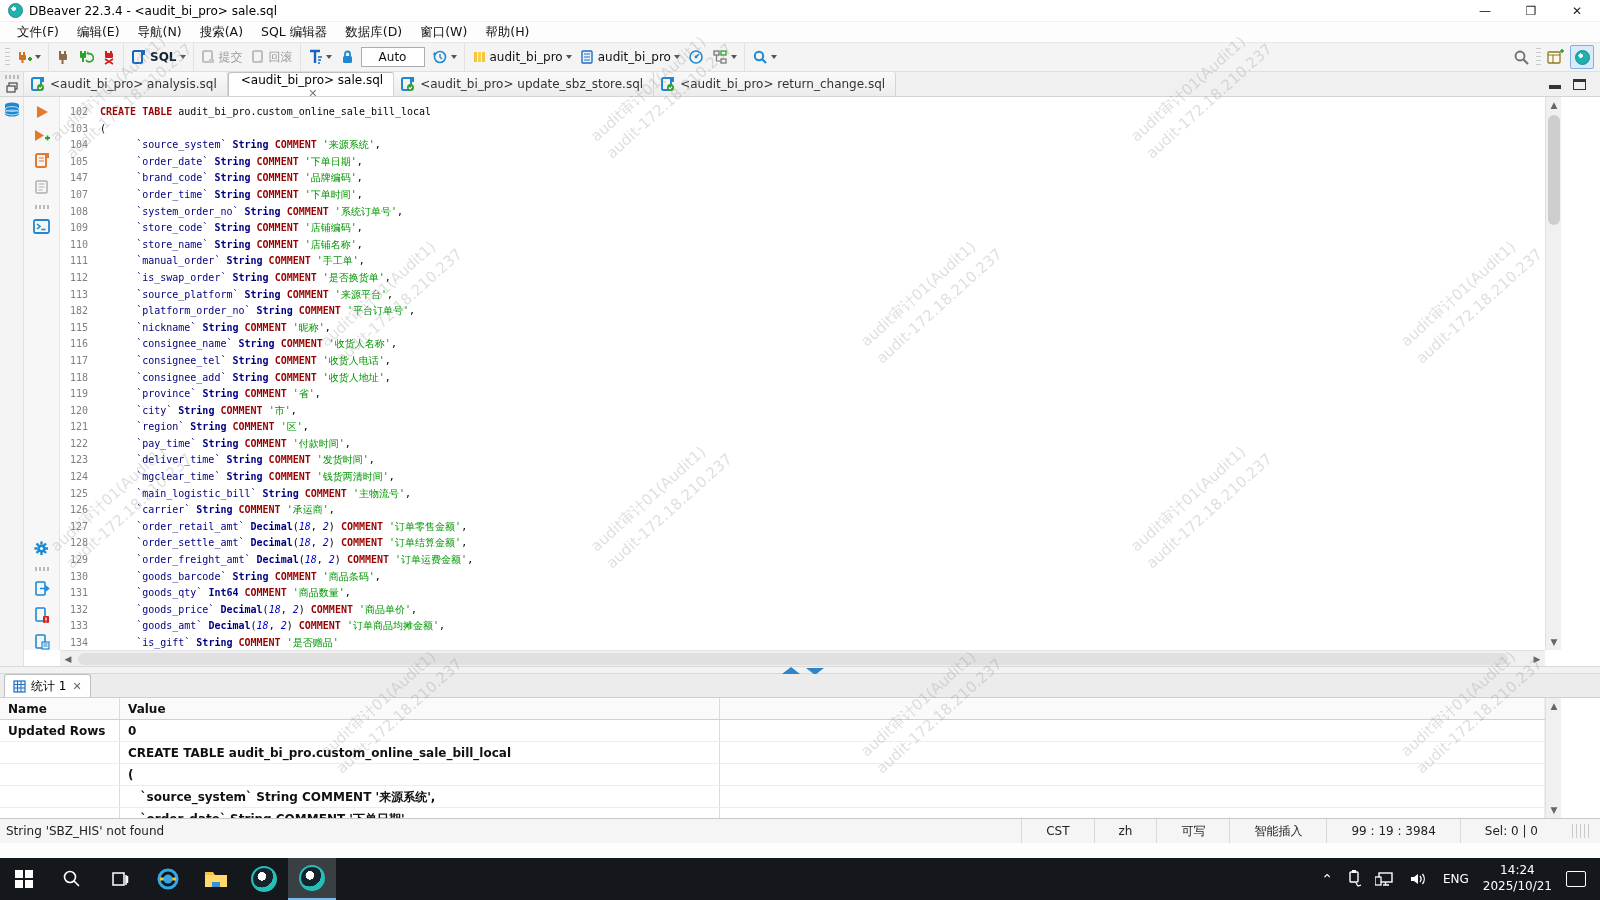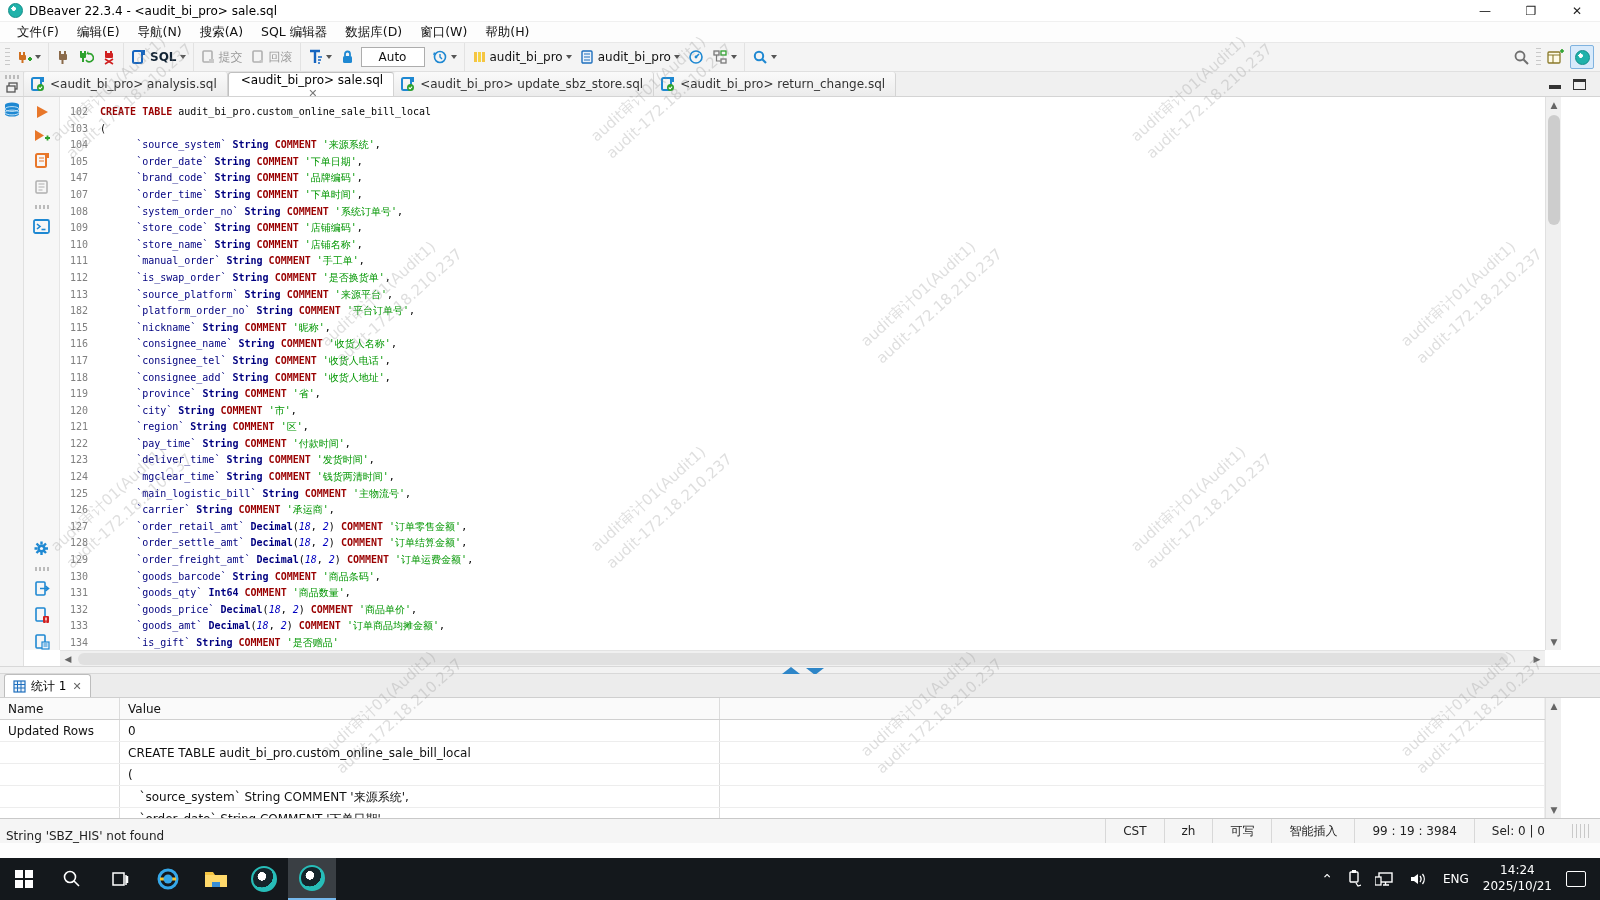--- a/index.html
+++ b/index.html
@@ -70,32 +70,32 @@
   .tri-up { border-left:9px solid transparent; border-right:9px solid transparent; border-bottom:7px solid #2e86c8; left:782px; }
   .tri-down { border-left:9px solid transparent; border-right:9px solid transparent; border-top:7px solid #2e86c8; left:806px; top:1px; }
 
   
   #results { left:0; top:674px; width:1600px; height:144px; background:#fff; }
   #res-tabstrip { height:24px; background:#ececec; border-bottom:1px solid #cfcfcf; display:flex; align-items:flex-end; }
   .res-tab { height:23px; background:#fff; border:1px solid #bdbdbd; border-bottom:none; display:flex; align-items:center; padding:0 8px; font-size:12px; margin-left:4px; border-top-left-radius:3px; border-top-right-radius:3px; }
   .res-tab .lbl { margin:0 6px 0 5px; }
   .res-tab .close { color:#666; font-size:11px; }
   #grid { position:absolute; left:0; top:24px; width:1545px; height:120px; font-size:12px; color:#111; }
-  .grid-row { display:flex; height:22px; line-height:22px; border-bottom:1px solid #ededed; white-space:pre; }
+  .grid-row { display:flex; height:22px; line-height:22px; border-bottom:1px solid #ededed; white-space:pre;font-weight:bold; }
   .grid-row.header { border-bottom:1px solid #d0d0d0; background:#fafafa; }
   .gc-name { width:120px; padding-left:8px; border-right:1px solid #dcdcdc; flex:none; overflow:hidden; }
   .gc-value { width:600px; padding-left:8px; border-right:1px solid #dcdcdc; flex:none; overflow:hidden; }
   .gc-fill { flex:1; border-right:1px solid #ededed; }
   #res-vscroll { left:1545px; top:24px; width:16px; height:120px; background:#f0f0f0; border-left:1px solid #e0e0e0; }
 
   
-  #statusbar { left:0; top:818px; width:1600px; height:25px; background:#f5f5f5; border-top:1px solid #c9c9c9; display:flex; align-items:flex-end; font-size:12px; color:#222; }
+  #statusbar { left:0; top:818px; width:1600px; height:25px; background:#f5f5f5; border-top:1px solid #c9c9c9; display:flex; align-items:center; font-size:12px; color:#222; }
   #status-msg { padding-left:6px; }
   .sb-right { margin-left:auto; display:flex; align-items:center; height:100%; }
-  .sb-seg { padding:0 17px; border-left:1px solid #d8d8d8; height:100%; display:flex; align-items:center; white-space:nowrap; }
+  .sb-seg { padding:0 24px; border-left:1px solid #d8d8d8; height:100%; display:flex; align-items:center; white-space:nowrap; }
   .sb-grip { width:18px; height:14px; margin:0 10px; background:repeating-linear-gradient(to right,#c9c9c9 0 1px,transparent 1px 4px); }
 
   
   #desktop-gap { left:0; top:843px; width:1600px; height:15px; background:#fdfdfd; }
   #taskbar { left:0; top:858px; width:1600px; height:42px; background:#14181c; display:flex; align-items:stretch; color:#fff; }
   .tb-task { width:48px; display:flex; align-items:center; justify-content:center; }
   .tb-task.active { background:#3a3f44; border-bottom:2px solid #76b9ed; }
   .beaver { width:26px; height:26px; border-radius:50%; background:radial-gradient(circle at 40% 38%, #ffffff 0 22%, #15242a 23% 58%, #27bdb8 59% 100%); border:2px solid #27bdb8; }
   .tray { margin-left:auto; display:flex; align-items:center; gap:14px; padding-right:14px; font-size:12px; }
   .tray .clock { text-align:center; line-height:1.3; }

